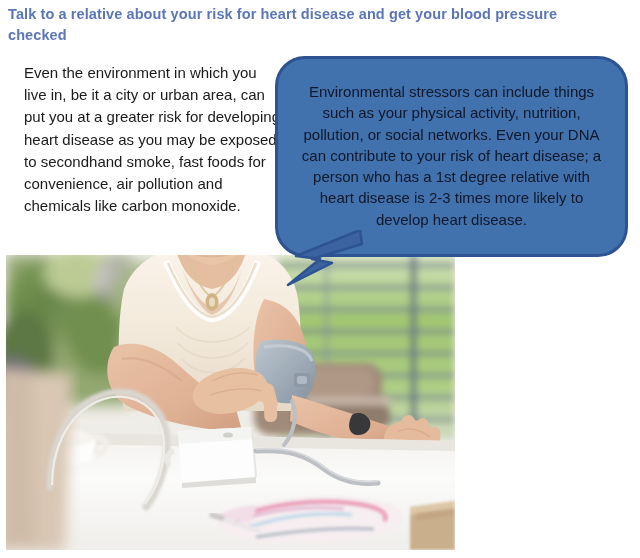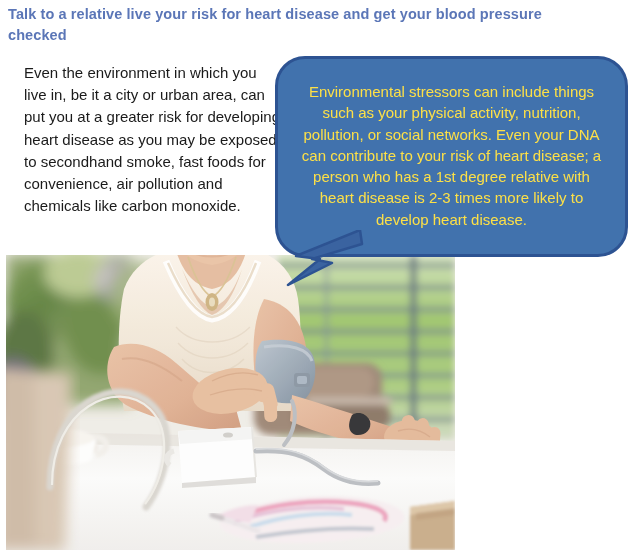--- a/index.html
+++ b/index.html
@@ -50,21 +50,21 @@
     box-sizing: border-box;
     background: #4172AD;
     border: 3px solid #2D5392;
     border-radius: 30px;
     display: flex;
     align-items: center;
     justify-content: center;
     z-index: 5;
   }
   #bubble-text {
-    color: #fde047;
+    color: #0f172a;
     font-size: 15px;
     line-height: 1.42;
     text-align: center;
     padding: 4px 22px 6px 22px;
   }
   #bubble-tail {
     position: absolute;
     left: 286px;
     top: 230px;
     width: 78px;
@@ -82,21 +82,21 @@
     height: 295px;
     overflow: hidden;
     z-index: 1;
     background: #e8e6e0;
   }
   #photo svg { display: block; width: 100%; height: 100%; }
 </style>
 </head>
 <body>
 
-<div id="heading">Talk to a relative live your risk for heart disease and get your blood pressure checked</div>
+<div id="heading">Talk to a relative about your risk for heart disease and get your blood pressure checked</div>
 
 <div id="body-paragraph">Even the environment in which you live in, be it a city or urban area, can put you at a greater risk for developing heart disease as you may be exposed to secondhand smoke, fast foods for convenience, air pollution and chemicals like carbon monoxide.</div>
 
 <svg id="bubble-tail" viewBox="0 0 78 58" xmlns="http://www.w3.org/2000/svg">
   <path d="M74 0 L10 26 L34 29 L2 55 L46 33 L26 29 L76 14 Z" fill="#3A63A0" stroke="#2D5392" stroke-width="2.5" stroke-linejoin="round"></path>
 </svg>
 
 <div id="speech-bubble">
   <div id="bubble-text">Environmental stressors can include things such as your physical activity, nutrition, pollution, or social networks. Even your DNA can contribute to your risk of heart disease; a person who has a 1st degree relative with heart disease is 2-3 times more likely to develop heart disease.</div>
 </div>

